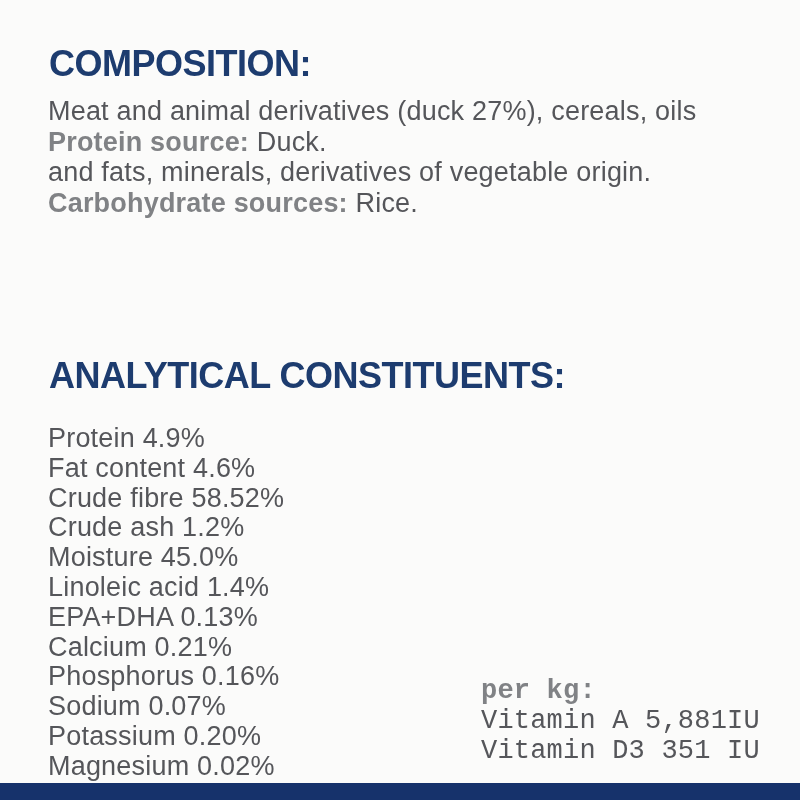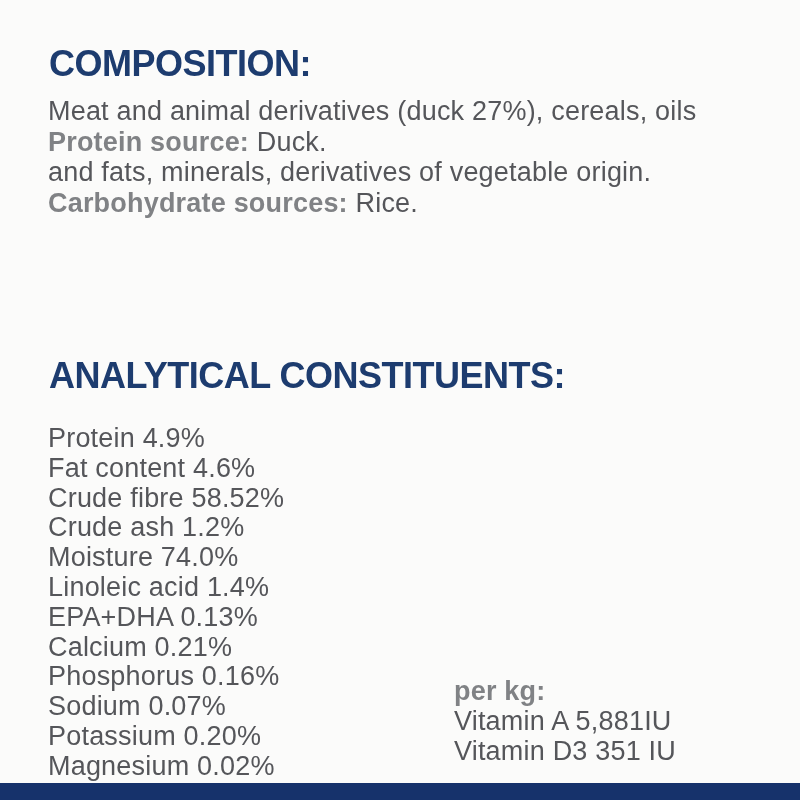--- a/index.html
+++ b/index.html
@@ -49,23 +49,24 @@
     font-weight:bold;
     color:var(--label-gray);
   }
   .anal-list{
     left:48px;
     top:404px;
     line-height:29.8px;
     margin-top:20px;
   }
   .perkg{
-    left:454px;
+    left:481px;
     top:677px;
     line-height:29.8px;
+    font-family:Liberation Mono, monospace;
   }
   .bottom-bar{
     position:absolute;
     left:0;bottom:0;
     width:800px;height:17px;
     background:var(--bar-navy);
   }
 </style>
 </head>
 <body>
@@ -81,21 +82,21 @@
     <div class="line"><span class="bold-label">Carbohydrate sources:</span> <span>Rice.</span></div>
   </div>
 
   <h2 class="heading anal-heading">ANALYTICAL CONSTITUENTS:</h2>
 
   <div class="textblock anal-list">
     <div class="line">Protein 4.9%</div>
     <div class="line">Fat content 4.6%</div>
     <div class="line">Crude fibre 58.52%</div>
     <div class="line">Crude ash 1.2%</div>
-    <div class="line">Moisture 74.0%</div>
+    <div class="line">Moisture 45.0%</div>
     <div class="line">Linoleic acid 1.4%</div>
     <div class="line">EPA+DHA 0.13%</div>
     <div class="line">Calcium 0.21%</div>
     <div class="line">Phosphorus 0.16%</div>
     <div class="line">Sodium 0.07%</div>
     <div class="line">Potassium 0.20%</div>
     <div class="line">Magnesium 0.02%</div>
   </div>
 
   <div class="textblock perkg">

